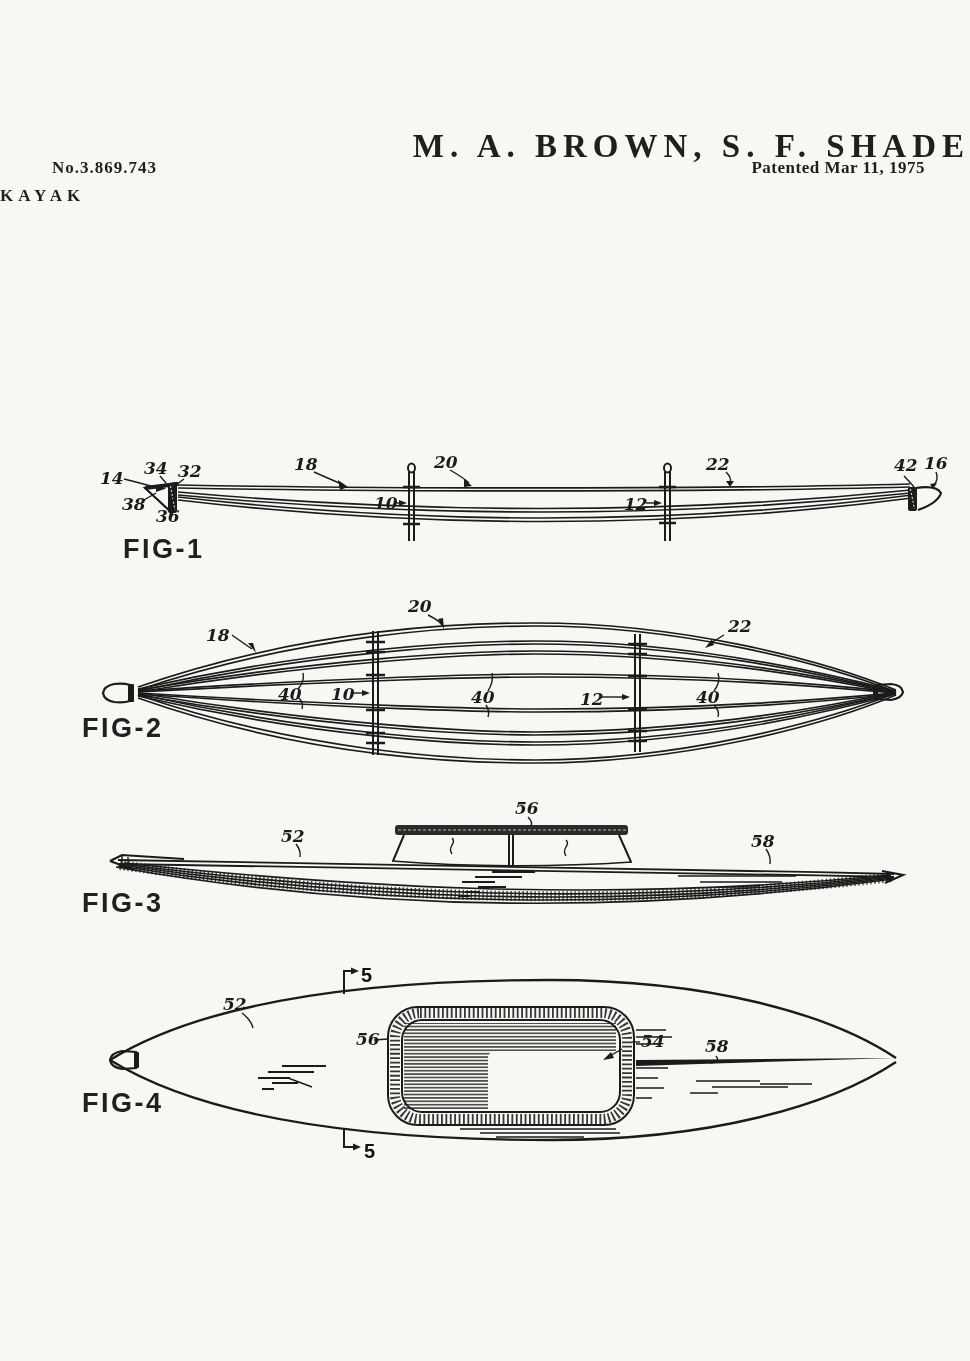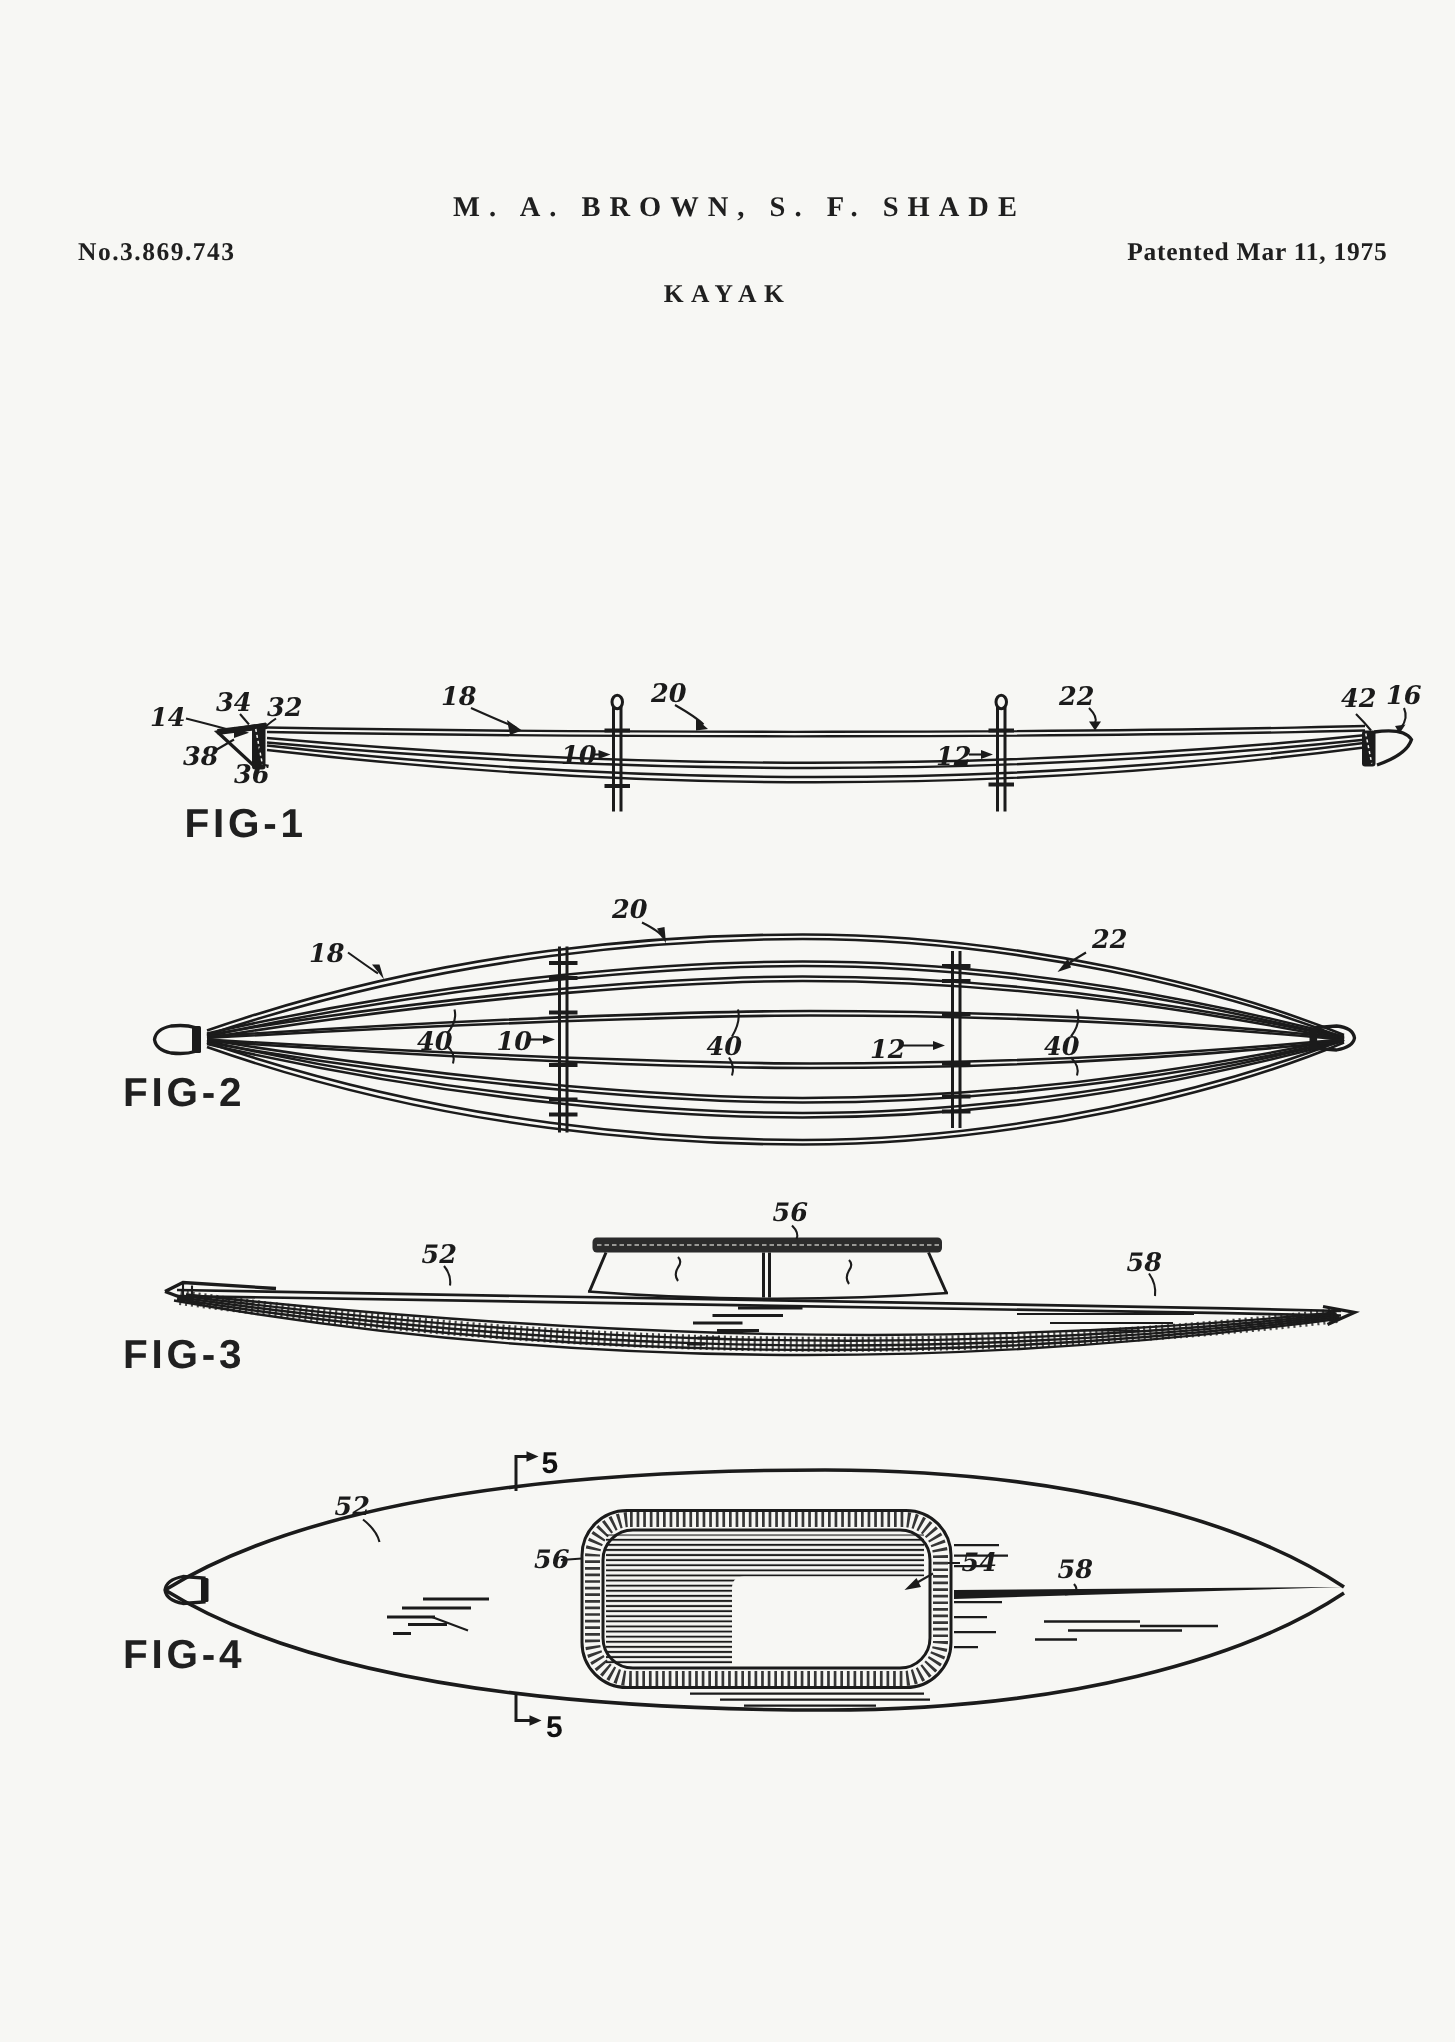--- a/index.html
+++ b/index.html
@@ -7,29 +7,29 @@
     position:relative; width:970px; height:1361px;
     background:#f7f7f4; overflow:hidden; margin:0 auto;
     font-family:"Liberation Serif", serif; color:#1f1f1f;
   }
   
   .patent-no {
     position:absolute; left:52px; top:158px;
     font-weight:700; font-size:17px; letter-spacing:1px;
   }
   .inventors {
-    position:absolute; left:16px; right:0; top:128px; text-align:center;
-    font-weight:700; font-size:19px; letter-spacing:6px;
+    position:absolute; left:16px; right:0; top:128px; text-align:right;
+    font-weight:700; font-size:33px; letter-spacing:6px;
   }
   .patent-date {
     position:absolute; right:45px; top:158px;
     font-weight:700; font-size:17px; letter-spacing:0.5px;
   }
   .doc-title {
-    position:absolute; left:0; right:0; top:186px; text-align:center;
+    position:absolute; left:0; right:0; top:186px; text-align:left;
     font-weight:700; font-size:17px; letter-spacing:5px;
   }
   
   .fig { position:absolute; left:60px; width:880px; }
   #fig1 { top:440px; height:130px;margin-left:38px; }
   #fig2 { top:585px; height:185px; }
   #fig3 { top:780px; height:150px; }
   #fig4 { top:950px; height:215px; }
   svg { display:block; }
   .ref      { font:italic 700 17px "DejaVu Serif", serif; fill:#1b1b1b; }

